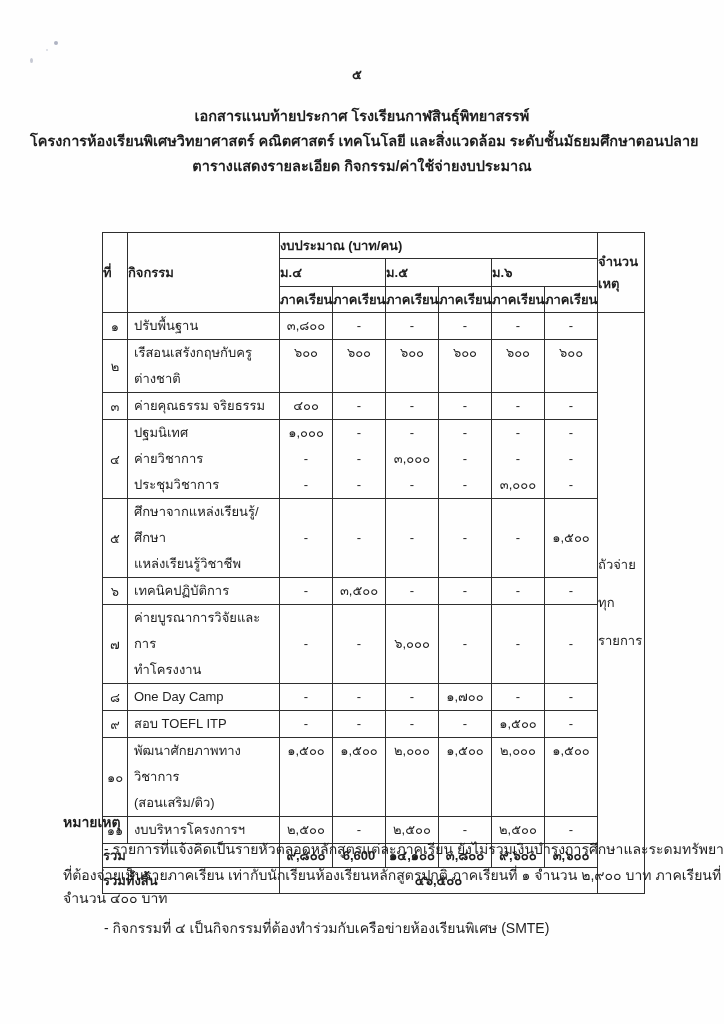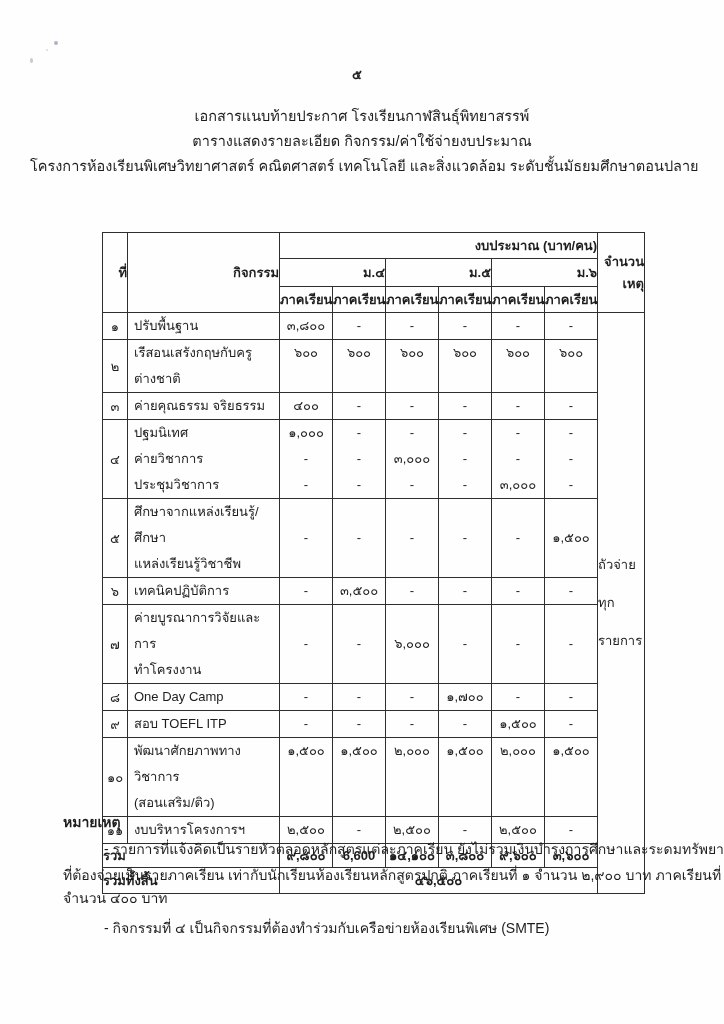--- a/index.html
+++ b/index.html
@@ -19,36 +19,36 @@
   .speck.s1 { left: 54px; top: 41px; width: 4px; height: 4px; }
   .speck.s2 { left: 30px; top: 58px; width: 3px; height: 5px; opacity: .5; }
   .speck.s3 { left: 46px; top: 49px; width: 2px; height: 2px; opacity: .35; }
 
   .page-number {
     position: absolute; top: 64px; left: 0; width: 714px;
     text-align: center; font-size: 13px; font-weight: bold;
   }
   .doc-header {
     position: absolute; top: 104px; left: 30px; width: 664px;
-    text-align: center; font-weight: normal; font-size: 14.5px;
+    text-align: center; font-weight: bold; font-size: 14.5px;
   }
   .doc-header div { line-height: 25px; white-space: nowrap; }
 
   table.budget {
     position: absolute; left: 102px; top: 232px;
     border-collapse: collapse; table-layout: fixed;
     width: 542px;
   }
   table.budget td {
     border: 1px solid #2e2e2e;
     font-size: 13px;
     vertical-align: middle;
     overflow: hidden;
   }
-  td.hc { text-align: right; font-weight: bold; font-size: 13.5px; }
+  td.hc { text-align: left; font-weight: bold; font-size: 13.5px; }
   td.term { text-align: center; font-weight: bold; font-size: 8.5px; white-space: nowrap; }
   td.no { text-align: center; font-size: 13px; }
   td.act { text-align: left; padding-left: 6px; font-size: 13px; line-height: 26px; white-space: pre-line; }
   td.val { text-align: center; font-size: 12.5px; line-height: 26px; white-space: pre-line; }
   tr.vtop td.val { vertical-align: top; }
   td.remark-body {
     text-align: left; font-size: 13px; line-height: 38px; white-space: pre-line;
     vertical-align: middle;
   }
   td.total-label { text-align: left; font-weight: bold; font-size: 13.5px; }
@@ -68,22 +68,22 @@
 <div class="page">
 
   <span class="speck s1"></span>
   <span class="speck s2"></span>
   <span class="speck s3"></span>
 
   <div class="page-number">๕</div>
 
   <div class="doc-header">
     <div>เอกสารแนบท้ายประกาศ โรงเรียนกาฬสินธุ์พิทยาสรรพ์</div>
+    <div>โครงการห้องเรียนพิเศษวิทยาศาสตร์ คณิตศาสตร์ เทคโนโลยี และสิ่งแวดล้อม ระดับชั้นมัธยมศึกษาตอนปลาย</div>
     <div>ตารางแสดงรายละเอียด กิจกรรม/ค่าใช้จ่ายงบประมาณ</div>
-    <div>โครงการห้องเรียนพิเศษวิทยาศาสตร์ คณิตศาสตร์ เทคโนโลยี และสิ่งแวดล้อม ระดับชั้นมัธยมศึกษาตอนปลาย</div>
   </div>
 
   <table class="budget">
     <colgroup>
       <col style="width:25px">
         <col style="width:152px">
       <col style="width:53px">
         <col style="width:53px">
         <col style="width:53px">
       <col style="width:53px">

